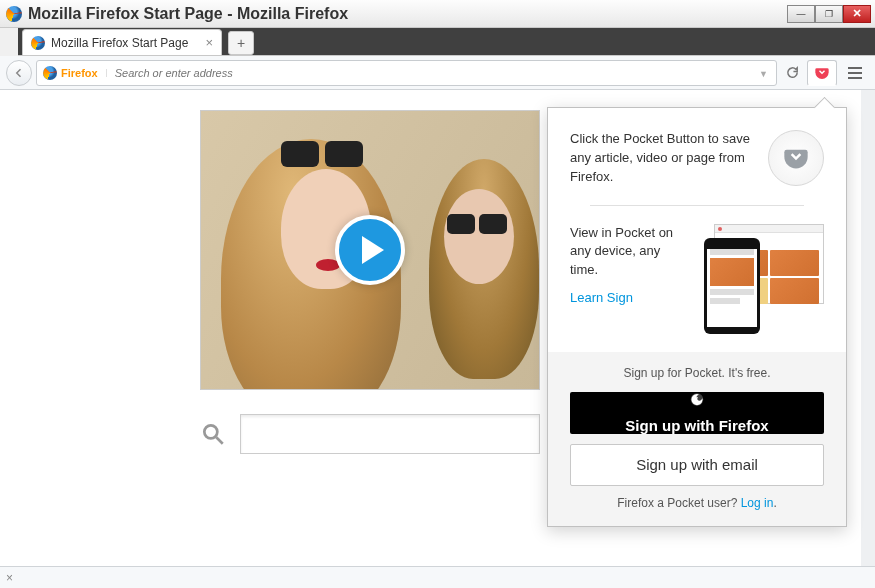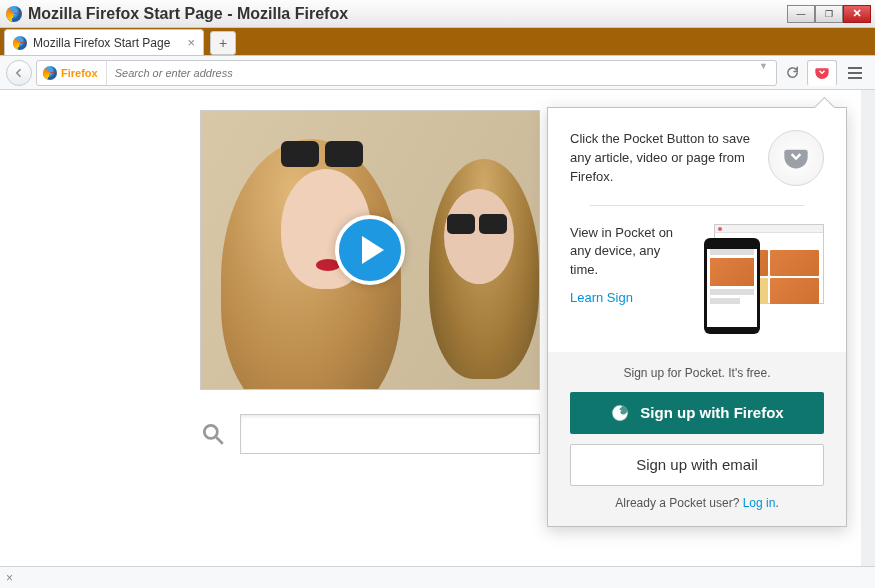--- a/index.html
+++ b/index.html
@@ -7,32 +7,32 @@
 
 
 .titlebar { height:28px; background:linear-gradient(#fdfdfd,#e8e8e8); border-bottom:1px solid #c8c8c8; display:flex; align-items:center; padding:0 4px; }
 .titlebar .ff-logo { width:16px; height:16px; margin:0 6px 0 2px; }
 .titlebar .title { font-size:16px; color:#333; flex:1;font-weight:bold; }
 .winbtns { display:flex; gap:0; }
 .winbtn { width:28px; height:18px; border:1px solid #888; background:linear-gradient(#f8f8f8,#d8d8d8); display:flex; align-items:center; justify-content:center; font-size:9px; color:#333; }
 .winbtn.close { background:linear-gradient(#e86060,#c02020); color:#fff; border-color:#a01818; font-weight:bold; font-size:11px; }
 
 
-.tabstrip { height:28px; background:#a16207; display:flex; align-items:flex-end; padding:0 4px; border-bottom:1px solid #c8c8c8; }
+.tabstrip { height:28px; background:#404040; display:flex; align-items:flex-end; padding:0 4px; border-bottom:1px solid #c8c8c8;margin-left:18px; }
 .tab { height:26px; background:#fff; border:1px solid #c8c8c8; border-bottom:none; border-radius:4px 4px 0 0; display:flex; align-items:center; padding:0 8px; font-size:12px; color:#333; min-width:200px; }
 .tab .ff-logo { width:14px; height:14px; margin-right:6px; }
 .tab .tab-label { flex:1; }
 .tab .tab-close { font-size:13px; color:#888; cursor:pointer; }
 .newtab { width:26px; height:24px; border:1px solid #c8c8c8; background:#f4f4f4; margin-left:6px; border-radius:3px; display:flex; align-items:center; justify-content:center; font-size:14px; color:#666; cursor:pointer; }
 
 
 .navbar { height:34px; background:#f6f8fa; border-bottom:1px solid #d0d4d8; display:flex; align-items:center; padding:0 6px; gap:4px; }
 .backbtn { width:26px; height:26px; border-radius:50%; border:1px solid #c8ccd0; background:linear-gradient(#fff,#eaeef2); display:flex; align-items:center; justify-content:center; cursor:pointer; }
 .backbtn svg { width:12px; height:12px; }
-.urlbar { flex:1; height:26px; background:#fff; border:1px solid #c8ccd0; border-radius:3px; display:flex; padding:0 4px; }
+.urlbar { flex:1; height:26px; background:#fff; border:1px solid #c8ccd0; border-radius:3px; display:flex; padding:8px 4px; }
 .urlbar .ff-ident { display:flex; align-items:center; padding:0 8px 0 2px; border-right:1px solid #e0e0e0; height:100%; }
 .urlbar .ff-ident .ff-logo { width:14px; height:14px; margin-right:4px; }
 .urlbar .ff-ident .ff-text { font-size:11px; color:#ff9500; font-weight:600; }
 .urlbar input { flex:1; border:none; outline:none; font-size:11px; font-style:italic; color:#888; padding:0 8px; }
 .urlbar .drop { color:#aaa; font-size:9px; padding:0 4px; }
 .reload { width:22px; height:22px; display:flex; align-items:center; justify-content:center; cursor:pointer; color:#666; }
 .pocketbtn { width:30px; height:26px; border:1px solid #c8ccd0; background:linear-gradient(#fff,#f5f6f8); border-radius:3px; display:flex; align-items:center; justify-content:center; cursor:pointer; position:relative; }
 .pocketbtn svg { width:16px; height:16px; }
 .pocketbtn.active { background:#fff; border-bottom-color:#fff; z-index:60; }
 .menubtn { width:28px; height:26px; display:flex; align-items:center; justify-content:center; cursor:pointer; border:1px solid transparent; border-radius:3px; }
@@ -87,21 +87,21 @@
 .pv-window .pv-cell:nth-child(3){ background:#f0d080; position:relative; }
 .pv-window .pv-cell:nth-child(3)::after{ content:""; position:absolute; top:50%; left:50%; transform:translate(-50%,-50%); width:8px; height:8px; border-radius:50%; background:#fff; border:2px solid #c84040;}
 .pv-phone { position:absolute; bottom:0; left:0; width:56px; height:96px; background:#111; border-radius:6px; padding:8px 3px 10px 3px; }
 .pv-phone .pv-screen { width:100%; height:100%; background:#fff; }
 .pv-phone .pv-line { height:6px; margin:3px 3px; background:#ddd; }
 .pv-phone .pv-img { height:28px; margin:2px 3px; background:linear-gradient(135deg,#e08040,#d07030); }
 .pp-learn { color:#0095dd; margin-top:10px; display:inline-block; cursor:pointer; }
 .pp-signup { background:#f4f4f4; margin:18px -22px -18px -22px; padding:14px 22px 16px 22px; text-align:center; }
 .pp-signup .pp-free { font-size:12px; color:#555; margin-bottom:12px; }
 .pp-btn { display:flex; align-items:center; justify-content:center; gap:10px; height:42px; border-radius:2px; font-size:15px; cursor:pointer; margin-bottom:10px; }
-.pp-btn.ff { background:#0f766e; color:#fff; font-weight:600; }
+.pp-btn.ff { background:#000000; color:#fff; font-weight:600;flex-direction:column; }
 .pp-btn.ff svg { width:20px; height:20px; }
 .pp-btn.email { background:#fff; border:1px solid #c8c8c8; color:#333; }
 .pp-already { font-size:12px; color:#555; margin-top:4px; }
 .pp-already a { color:#0095dd; text-decoration:none; cursor:pointer; }
 
 
 .bottombar { position:absolute; left:0; right:0; bottom:0; height:22px; background:#f6f8fa; border-top:1px solid #d0d4d8; display:flex; align-items:center; padding:0 6px; }
 .bottombar .close-addon { font-size:12px; color:#888; cursor:pointer; }
 
 
@@ -239,20 +239,20 @@
       <svg viewBox="0 0 24 24">
           <circle cx="12" cy="12" r="10" fill="#fff" opacity="0.25"></circle>
           <path fill="#fff" d="M12 3a9 9 0 1 0 8.7 6.6c-.6 2-2.2 4.3-5 4.3-2 0-3.2-1.3-3.2-3 0-1 .5-1.8 1.3-2.3-.8-.2-1.6-.1-2.3.3C11 7 12.6 5 15 4.5 14 3.6 13 3 12 3z"></path>
         </svg>
       <span>Sign up with Firefox</span>
     </div>
     <div class="pp-btn email">
       <span>Sign up with email</span>
     </div>
     <div class="pp-already">
-      <span>Already a Pocket user? </span><a><span>Log in</span></a>.
+      <span>Firefox a Pocket user? </span><a><span>Log in</span></a>.
     </div>
   </div>
 </div>
 
 <div class="bottombar">
   <span class="close-addon">×</span>
 </div>
 
 </body></html>

